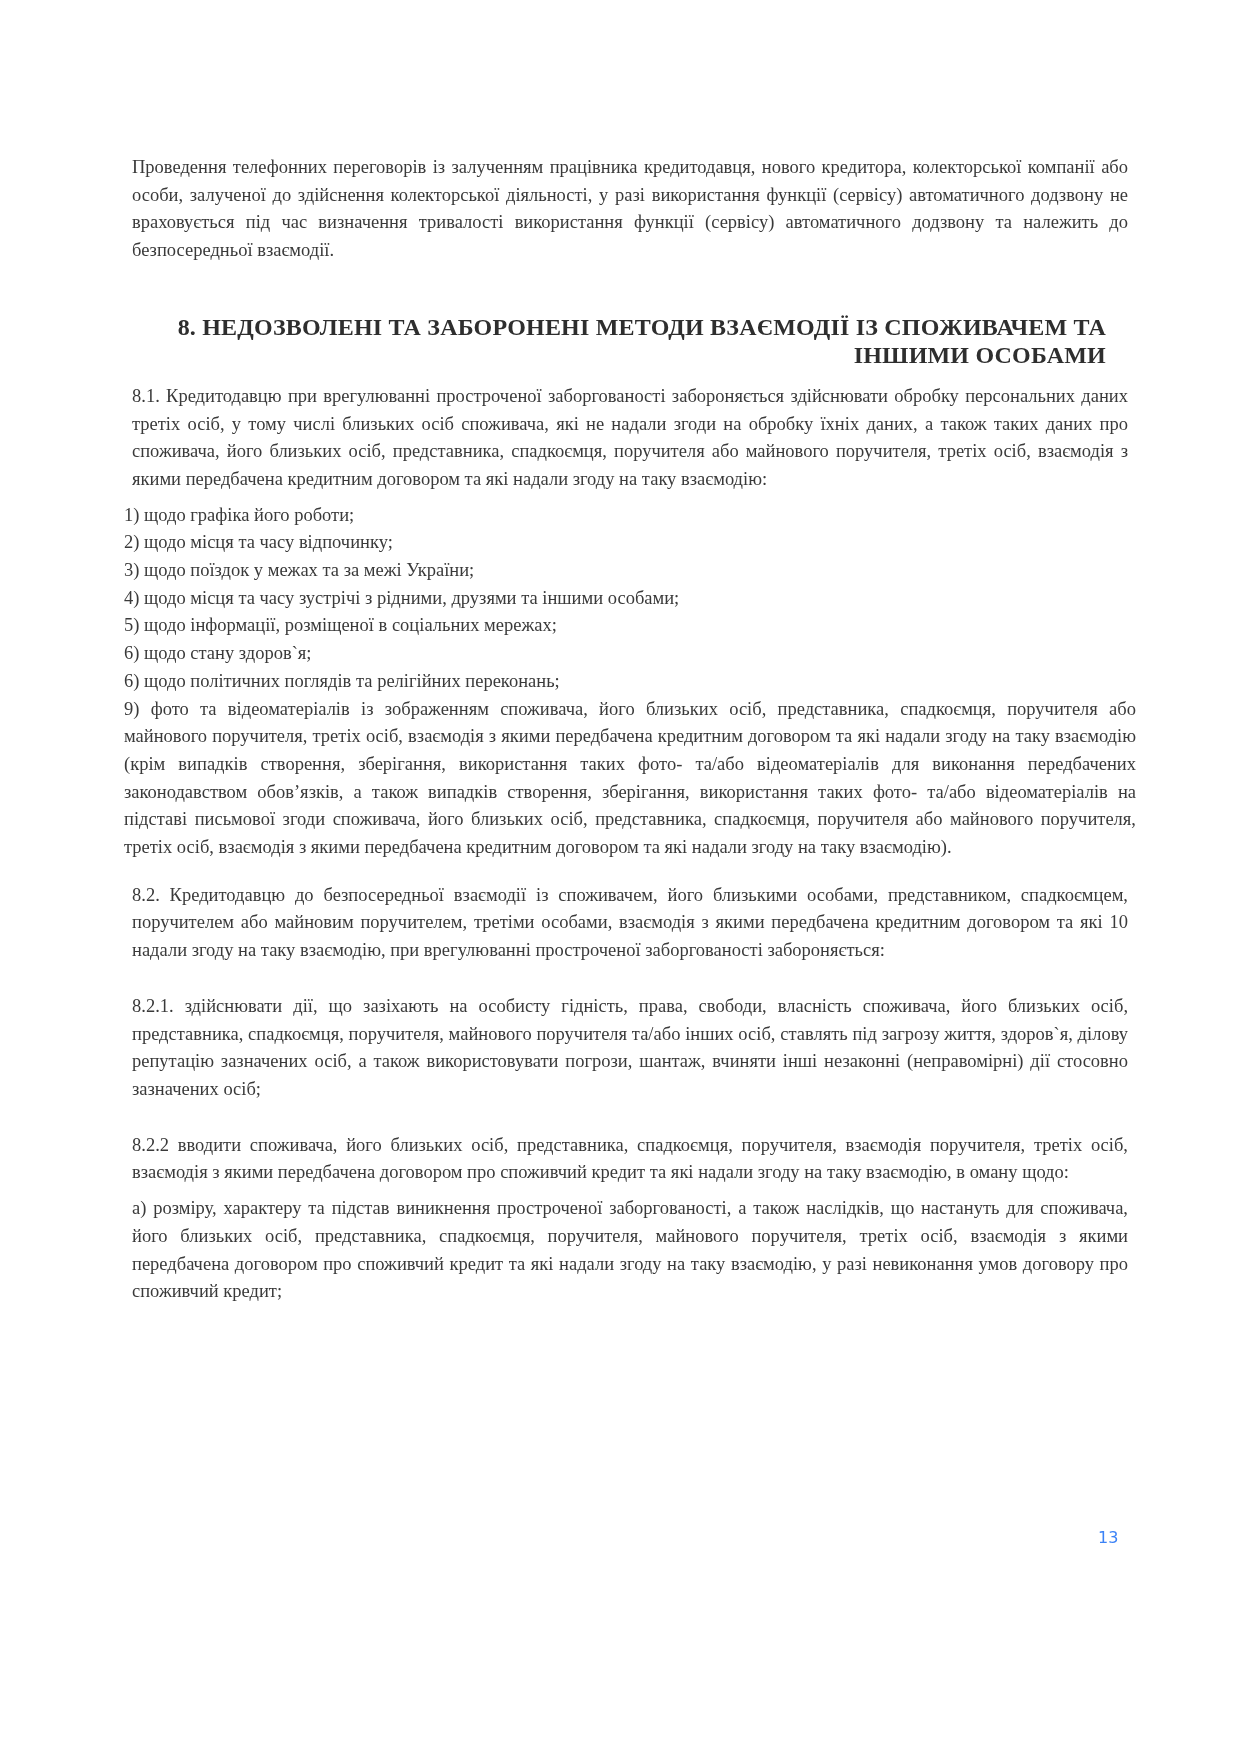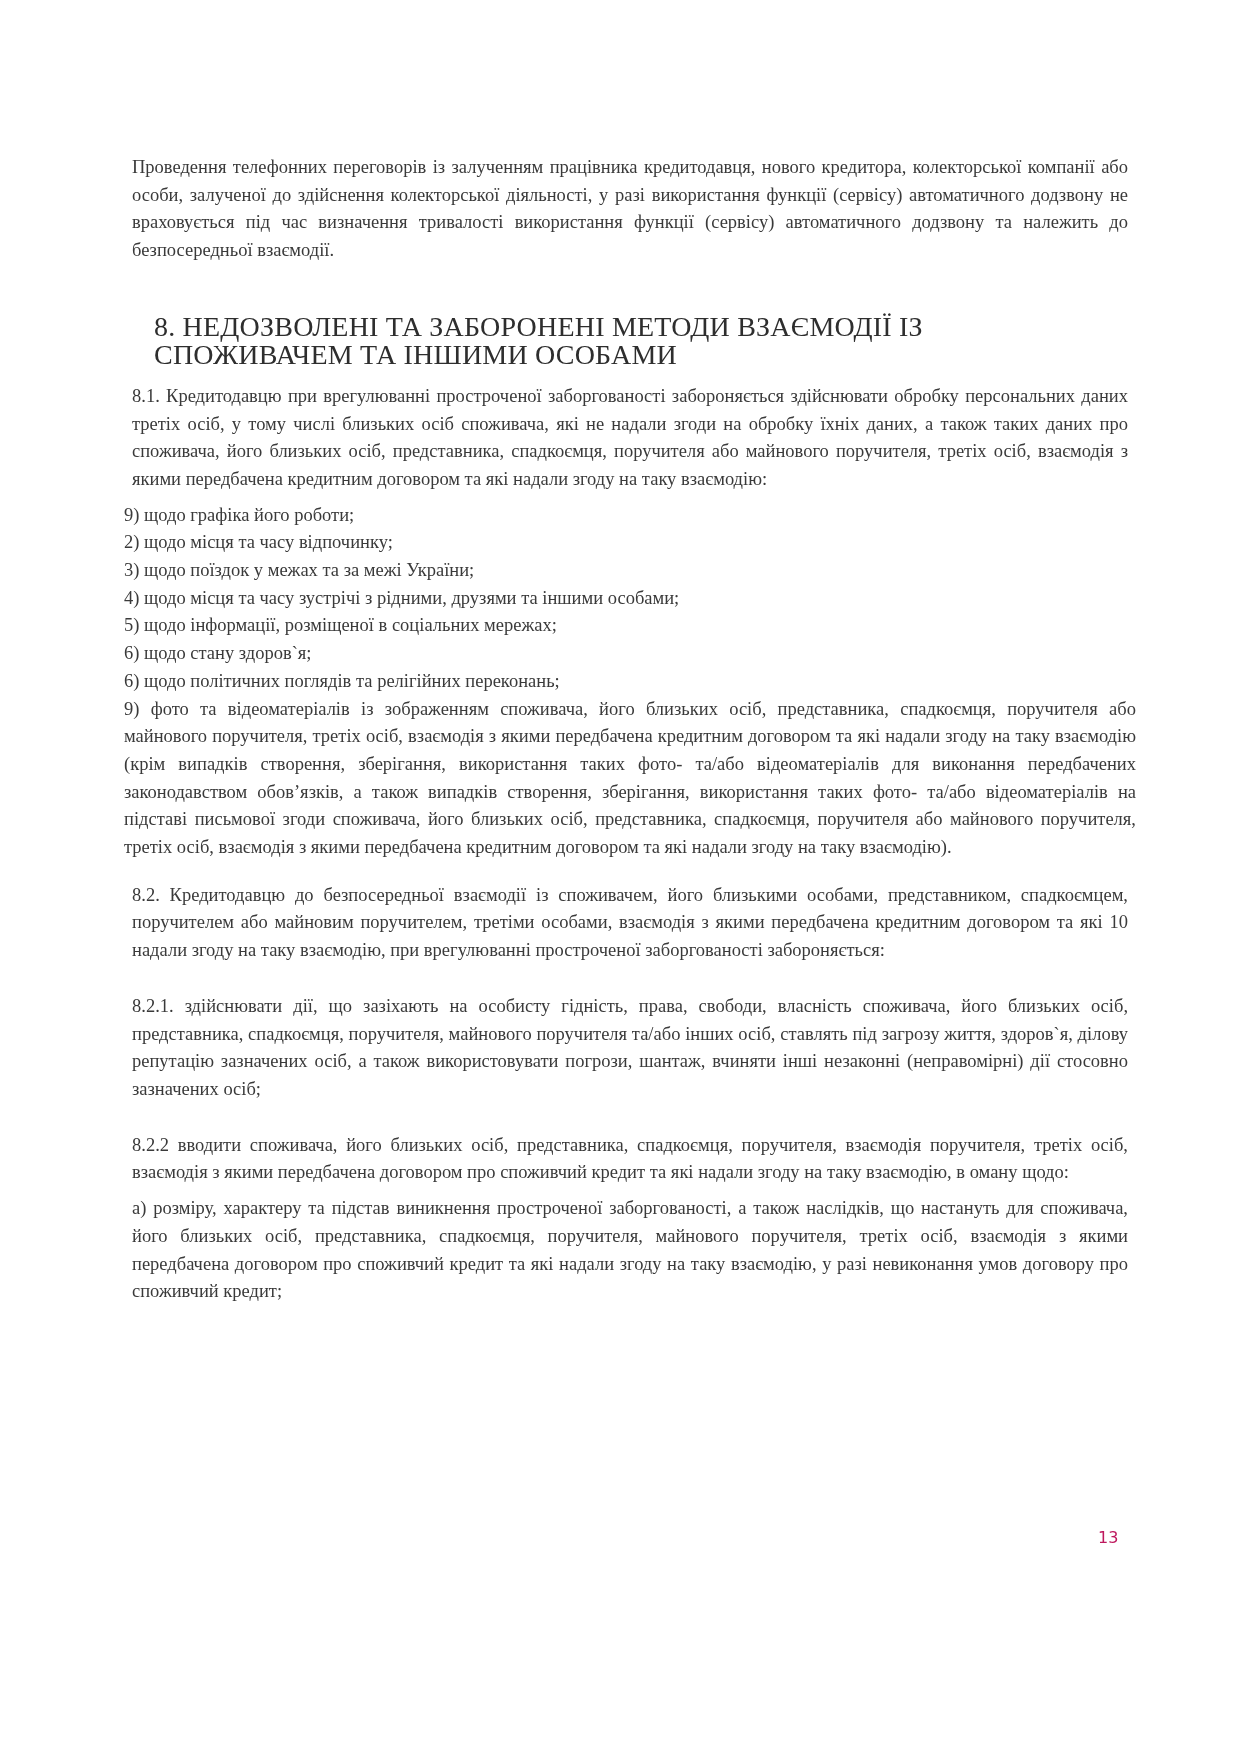--- a/index.html
+++ b/index.html
@@ -5,41 +5,41 @@
   html, body { margin: 0; padding: 0; background: #ffffff; }
   body { width: 1240px; height: 1754px; position: relative; overflow: hidden; }
   .page {
     position: absolute; left: 124px; top: 146px; width: 1012px;
     font-family: "Liberation Serif", "DejaVu Serif", serif;
     font-size: 18.5px; line-height: 27.7px; color: #3a3a3a;
   }
   .para { margin: 8px; text-align: justify; text-align-last: left; }
   .gap-md { height: 12px; }
   .heading {
-    margin: 48px 0 14px 0; text-align: left; font-weight: normal;
-    font-size: 28px; line-height: 28px; color: #2e2e2e; letter-spacing: 0.2px;
+    margin: 48px 0 14px 0; text-align: right; font-weight: bold;
+    font-size: 24px; line-height: 28px; color: #2e2e2e; letter-spacing: 0.2px;
     padding: 0 30px;
   }
   .list-item { margin: 0; text-align: justify; text-align-last: left; }
   .page-number {
     position: absolute; left: 1098px; top: 1528px;
-    font-family: "DejaVu Sans", sans-serif; font-size: 16px; color: #be185d;
+    font-family: "DejaVu Sans", sans-serif; font-size: 16px; color: #3b82f6;
   }
 </style>
 </head>
 <body>
 
 <div class="page">
   <p class="para">Проведення телефонних переговорів із залученням працівника кредитодавця, нового кредитора, колекторської компанії або особи, залученої до здійснення колекторської діяльності, у разі використання функції (сервісу) автоматичного додзвону не враховується під час визначення тривалості використання функції (сервісу) автоматичного додзвону та належить до безпосередньої взаємодії.</p>
 
   <h2 class="heading">8. НЕДОЗВОЛЕНІ ТА ЗАБОРОНЕНІ МЕТОДИ ВЗАЄМОДІЇ ІЗ СПОЖИВАЧЕМ ТА ІНШИМИ ОСОБАМИ</h2>
 
   <p class="para">8.1. Кредитодавцю при врегулюванні простроченої заборгованості забороняється здійснювати обробку персональних даних третіх осіб, у тому числі близьких осіб споживача, які не надали згоди на обробку їхніх даних, а також таких даних про споживача, його близьких осіб, представника, спадкоємця, поручителя або майнового поручителя, третіх осіб, взаємодія з якими передбачена кредитним договором та які надали згоду на таку взаємодію:</p>
   <div>
-    <p class="list-item">9) щодо графіка його роботи;</p>
+    <p class="list-item">1) щодо графіка його роботи;</p>
     <p class="list-item">2) щодо місця та часу відпочинку;</p>
     <p class="list-item">3) щодо поїздок у межах та за межі України;</p>
     <p class="list-item">4) щодо місця та часу зустрічі з рідними, друзями та іншими особами;</p>
     <p class="list-item">5) щодо інформації, розміщеної в соціальних мережах;</p>
     <p class="list-item">6) щодо стану здоров`я;</p>
     <p class="list-item">6) щодо політичних поглядів та релігійних переконань;</p>
     <p class="list-item">9) фото та відеоматеріалів із зображенням споживача, його близьких осіб, представника, спадкоємця, поручителя або майнового поручителя, третіх осіб, взаємодія з якими передбачена кредитним договором та які надали згоду на таку взаємодію (крім випадків створення, зберігання, використання таких фото- та/або відеоматеріалів для виконання передбачених законодавством обов’язків, а також випадків створення, зберігання, використання таких фото- та/або відеоматеріалів на підставі письмової згоди споживача, його близьких осіб, представника, спадкоємця, поручителя або майнового поручителя, третіх осіб, взаємодія з якими передбачена кредитним договором та які надали згоду на таку взаємодію).</p>
   </div>
 
   <div class="gap-md"></div>

